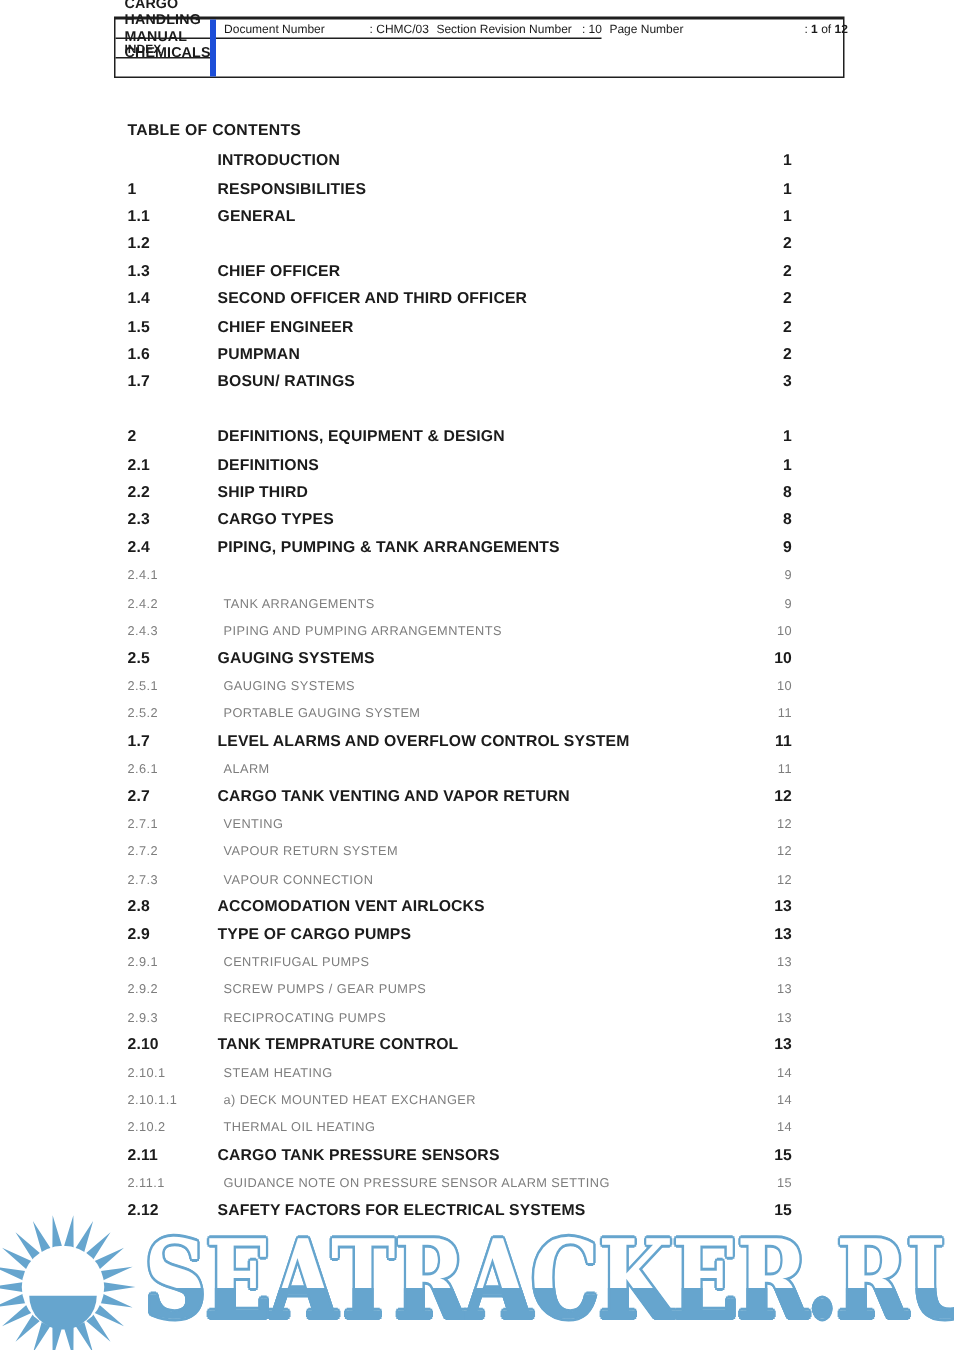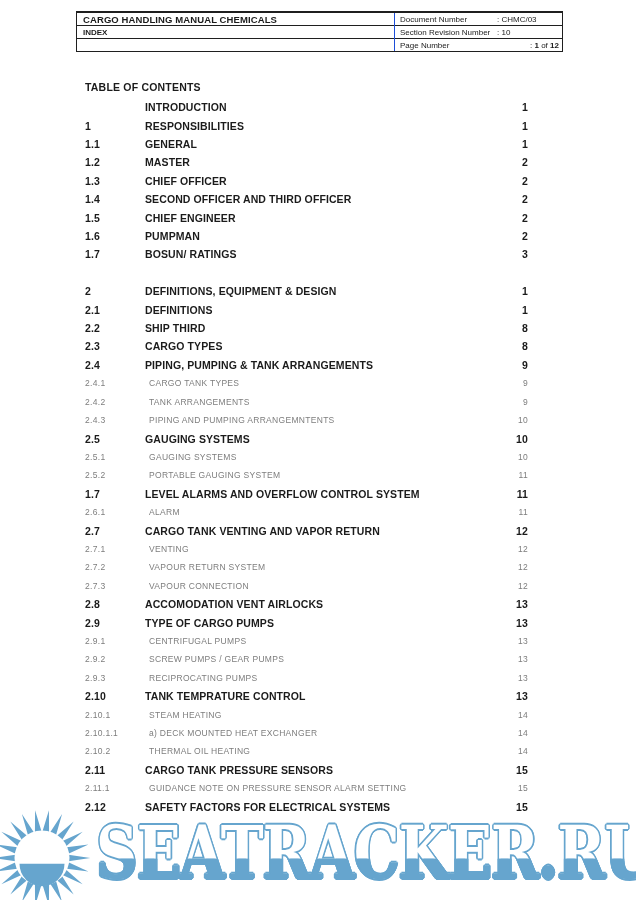--- a/index.html
+++ b/index.html
@@ -8,21 +8,21 @@
     overflow:hidden;font-family:"Liberation Sans",sans-serif;color:#1b1b1b;
   }
 
   
   .hdr-table{
     position:absolute;left:76px;top:11px;width:487px;height:41px;
     display:flex;box-sizing:border-box;
     border:1px solid #1f1f1f;border-top:2px solid #1f1f1f;
   }
   .hdr-left{width:317px;display:flex;flex-direction:column;box-sizing:border-box;}
-  .hdr-right{flex:1;display:flex;flex-direction:column;border-left:1px solid #1d4ed8;box-sizing:border-box;}
+  .hdr-right{flex:1;display:flex;flex-direction:row;border-left:4px solid #1d4ed8;box-sizing:border-box;}
   .hdr-row{height:13px;display:flex;align-items:center;padding-left:6px;box-sizing:border-box;border-bottom:1px solid #1f1f1f;}
   .hdr-left .hdr-row:last-child,.hdr-right .hdr-row:last-child{border-bottom:none;flex:1;gap:33px;}
   .hdr-doc-title{font-size:9.5px;font-weight:bold;letter-spacing:0.1px;}
   .hdr-index{font-size:8px;font-weight:bold;}
   .hdr-right .hdr-row{font-size:8px;padding-left:5px;}
   .hdr-label{width:97px;flex-shrink:0;}
   .hdr-value{white-space:pre;}
   .hdr-value b{font-weight:bold;}
 
   
@@ -95,21 +95,20 @@
       <span class="toc-entry-title">RESPONSIBILITIES</span>
       <span class="toc-page">1</span>
     </div>
       <div class="toc-row main">
       <span class="toc-num">1.1</span>
       <span class="toc-entry-title">GENERAL</span>
       <span class="toc-page">1</span>
     </div>
       <div class="toc-row main">
       <span class="toc-num">1.2</span>
-      <span class="toc-entry-title">MASTER</span>
       <span class="toc-page">2</span>
     </div>
       <div class="toc-row main">
       <span class="toc-num">1.3</span>
       <span class="toc-entry-title">CHIEF OFFICER</span>
       <span class="toc-page">2</span>
     </div>
       <div class="toc-row main">
       <span class="toc-num">1.4</span>
       <span class="toc-entry-title">SECOND OFFICER AND THIRD OFFICER</span>
@@ -151,21 +150,20 @@
       <span class="toc-entry-title">CARGO TYPES</span>
       <span class="toc-page">8</span>
     </div>
       <div class="toc-row main">
       <span class="toc-num">2.4</span>
       <span class="toc-entry-title">PIPING, PUMPING &amp; TANK ARRANGEMENTS</span>
       <span class="toc-page">9</span>
     </div>
       <div class="toc-row sub">
       <span class="toc-num">2.4.1</span>
-      <span class="toc-entry-title">CARGO TANK TYPES</span>
       <span class="toc-page">9</span>
     </div>
       <div class="toc-row sub">
       <span class="toc-num">2.4.2</span>
       <span class="toc-entry-title">TANK ARRANGEMENTS</span>
       <span class="toc-page">9</span>
     </div>
       <div class="toc-row sub">
       <span class="toc-num">2.4.3</span>
       <span class="toc-entry-title">PIPING AND PUMPING ARRANGEMNTENTS</span>

